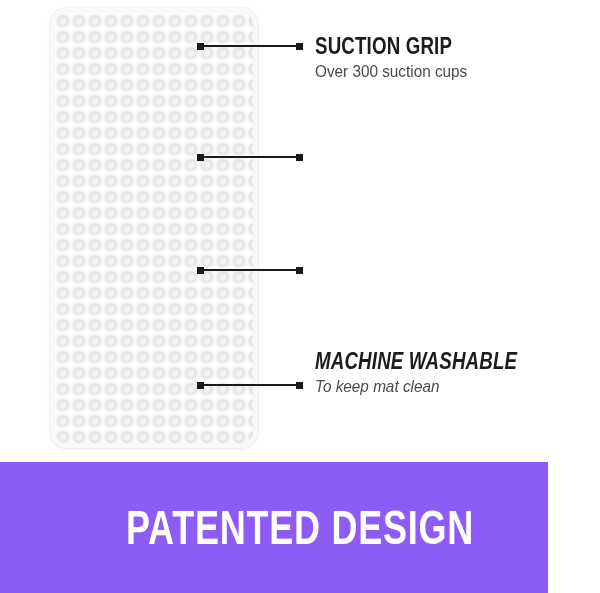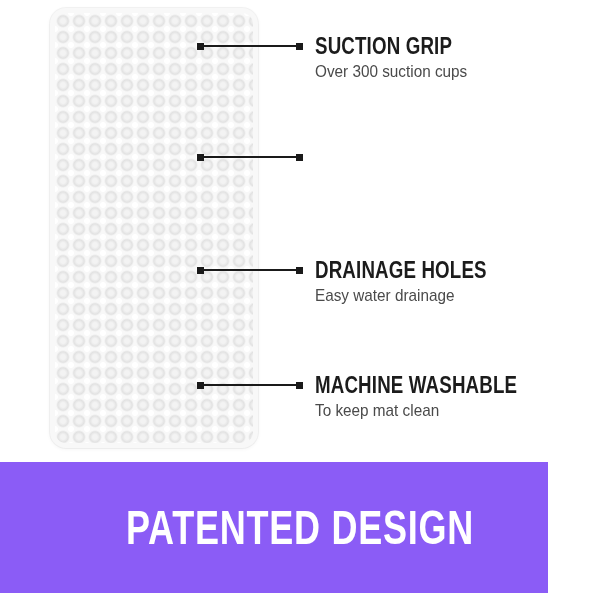--- a/index.html
+++ b/index.html
@@ -64,21 +64,21 @@
 
   
   .feature {
     position: absolute;
     left: 315px;
     width: 280px;
   }
   .feature-1 { top: 33px; }
   .feature-2 { top: 144px; }
   .feature-3 { top: 257px; }
-  .feature-4 { top: 372px; }
+  .feature-4 { top: 348px; font-style: italic; }
   .feature-title {
     font-size: 24px;
     font-weight: 700;
     line-height: 26px;
     color: #1c1c1c;
     letter-spacing: 0.2px;
     transform: scaleX(0.78);
     transform-origin: left top;
     white-space: nowrap;
   }
@@ -128,24 +128,20 @@
   <div class="callout-line line-2"></div>
   <div class="callout-line line-3"></div>
   <div class="callout-line line-4"></div>
 
   <div class="feature feature-1">
     <div class="feature-title">SUCTION GRIP</div>
     <div class="feature-subtitle">Over 300 suction cups</div>
   </div>
 
 
-  <div class="feature feature-3">
-    <div class="feature-title">DRAINAGE HOLES</div>
-    <div class="feature-subtitle">Easy water drainage</div>
-  </div>
 
   <div class="feature feature-4">
     <div class="feature-title">MACHINE WASHABLE</div>
     <div class="feature-subtitle">To keep mat clean</div>
   </div>
 
   <div class="banner">
     <div class="banner-label">PATENTED DESIGN</div>
   </div>
 

